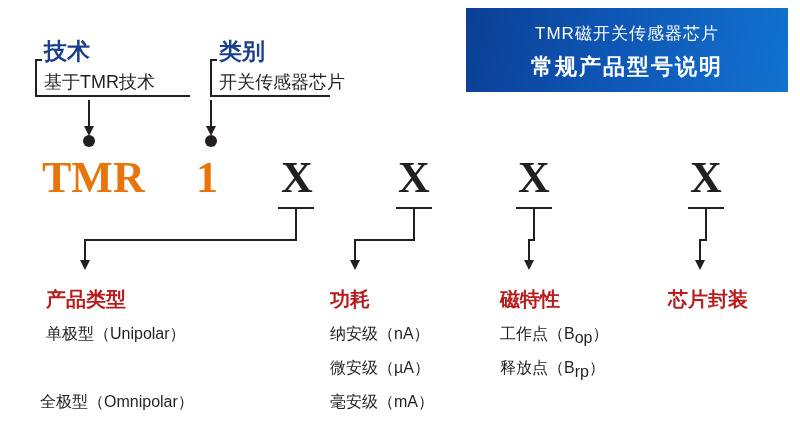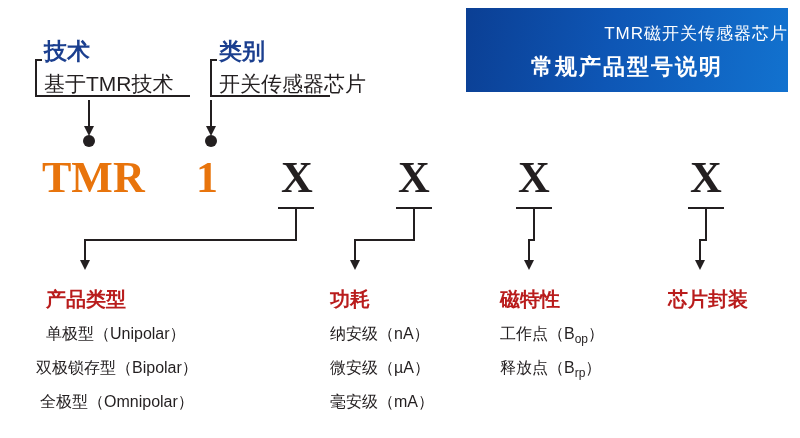--- a/index.html
+++ b/index.html
@@ -11,54 +11,54 @@
     overflow:hidden;
   }
   .stage{position:absolute;left:0;top:0;width:800px;height:438px;}
 
   
   .title-box{
     position:absolute;left:466px;top:8px;width:322px;height:84px;
     background:linear-gradient(100deg,#0b3f94 0%,#0e56b5 45%,#1272cf 100%);
   }
   .title-line1{
-    position:absolute;left:0;top:14px;width:322px;text-align:right;
+    position:absolute;left:0;top:14px;width:322px;text-align:center;
     color:#ffffff;font-size:17px;letter-spacing:1px;
   }
   .title-line2{
     position:absolute;left:0;top:44px;width:322px;text-align:center;
     color:#ffffff;font-size:22px;font-weight:bold;letter-spacing:2px;
   }
 
   
   .top-label{
     position:absolute;color:#1b3f8f;font-size:23px;font-weight:bold;
     white-space:nowrap;
   }
   .top-desc{
-    position:absolute;color:#231f20;font-size:21px;white-space:nowrap;
+    position:absolute;color:#231f20;font-size:18px;white-space:nowrap;
   }
 
   
   .pn{
     position:absolute;font-size:44px;font-weight:bold;white-space:nowrap;
     line-height:1;
     font-family:Liberation Serif, serif;
   }
   .pn.orange{color:#e8740c;}
   .pn.dark{color:#231f20;}
 
   
   .sec-head{
     position:absolute;color:#b91c1c;font-size:20px;font-weight:bold;white-space:nowrap;
   }
   .sec-item{
     position:absolute;color:#231f20;font-size:16px;white-space:nowrap;
   }
-  .sub{font-size:12px;vertical-align:sub;margin-top:44px;}
+  .sub{font-size:16px;vertical-align:sub;margin-top:44px;}
 
   
   svg.lines{position:absolute;left:0;top:0;width:800px;height:438px;}
 </style>
 </head>
 <body>
 
 <div class="stage">
 
   <div class="title-box">
@@ -78,21 +78,20 @@
   <div class="pn dark" style="left:398px;top:156px;">X</div>
   <div class="pn dark" style="left:518px;top:156px;">X</div>
   <div class="pn dark" style="left:690px;top:156px;">X</div>
 
   <div class="sec-head" style="left:46px;top:286px;">产品类型</div>
   <div class="sec-head" style="left:330px;top:286px;">功耗</div>
   <div class="sec-head" style="left:500px;top:286px;">磁特性</div>
   <div class="sec-head" style="left:668px;top:286px;">芯片封装</div>
 
   <div class="sec-item" style="left:46px;top:324px;">单极型（Unipolar）</div>
-  <div class="sec-item" style="left:36px;top:358px;">双极锁存型（Bipolar）</div>
   <div class="sec-item" style="left:40px;top:392px;">全极型（Omnipolar）</div>
 
   <div class="sec-item" style="left:330px;top:324px;">纳安级（nA）</div>
   <div class="sec-item" style="left:330px;top:358px;">微安级（µA）</div>
   <div class="sec-item" style="left:330px;top:392px;">毫安级（mA）</div>
 
   <div class="sec-item" style="left:500px;top:324px;">
     <span>工作点（B</span><span class="sub">op</span><span>）</span>
   </div>
   <div class="sec-item" style="left:500px;top:358px;">

